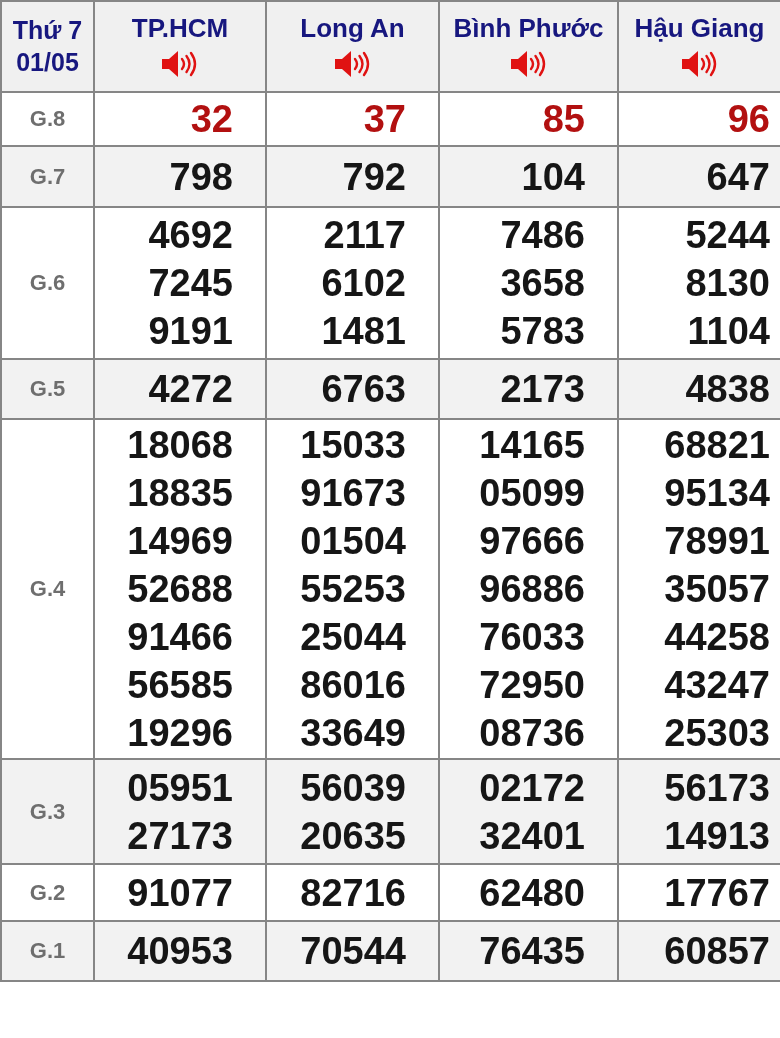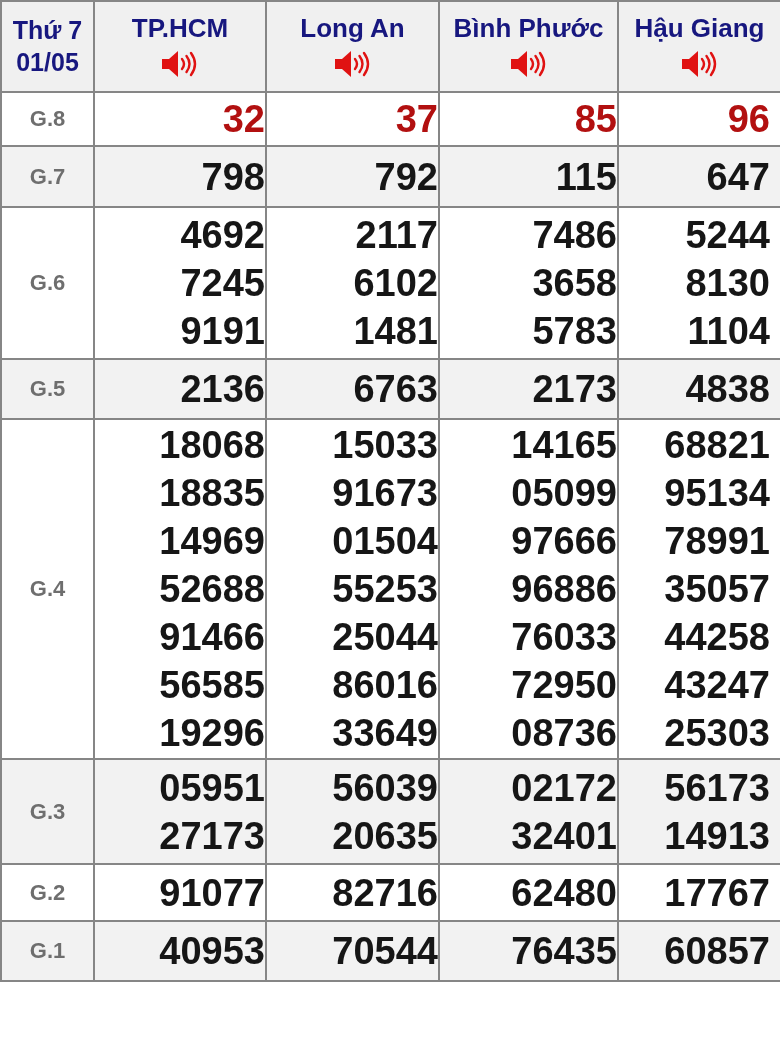--- a/index.html
+++ b/index.html
@@ -40,21 +40,21 @@
   .icon-wrap{
     display:flex;justify-content:center;align-items:center;
     margin-top:5px;height:30px;cursor:pointer;
   }
   tr.stripe td{background:var(--stripe-bg);}
   tr.plain td{background:#ffffff;}
   .prize-label{
     color:var(--label-gray);font-weight:bold;font-size:22px;
     text-align:center;
   }
-  td.num-cell{text-align:right;}
+  td.num-cell{text-align:right;padding-right:32px;}
   td.num-cell.last{padding-right:10px;}
   .num{
     font-weight:bold;font-size:38px;line-height:48px;
     color:var(--number-black);white-space:nowrap;
   }
   tr.color-dark-red .num{color:var(--g8-red);}
   tr.color-red .num{color:var(--db-red);font-size:34px;line-height:50px;}
   .speaker-svg{display:block;}
 </style>
 </head>
@@ -138,21 +138,21 @@
       </tr>
       <tr class="stripe color-black" style="height: 61px;">
         <td class="prize-label">G.7</td>
         <td class="num-cell">
           <div class="num">798</div>
         </td>
         <td class="num-cell">
           <div class="num">792</div>
         </td>
         <td class="num-cell">
-          <div class="num">115</div>
+          <div class="num">104</div>
         </td>
         <td class="num-cell last">
           <div class="num">647</div>
         </td>
       </tr>
       <tr class="plain color-black" style="height: 152px;">
         <td class="prize-label">G.6</td>
         <td class="num-cell">
           <div class="num">4692</div>
           <div class="num">7245</div>
@@ -170,21 +170,21 @@
         </td>
         <td class="num-cell last">
           <div class="num">5244</div>
           <div class="num">8130</div>
           <div class="num">1104</div>
         </td>
       </tr>
       <tr class="stripe color-black" style="height: 60px;">
         <td class="prize-label">G.5</td>
         <td class="num-cell">
-          <div class="num">2136</div>
+          <div class="num">4272</div>
         </td>
         <td class="num-cell">
           <div class="num">6763</div>
         </td>
         <td class="num-cell">
           <div class="num">2173</div>
         </td>
         <td class="num-cell last">
           <div class="num">4838</div>
         </td>

